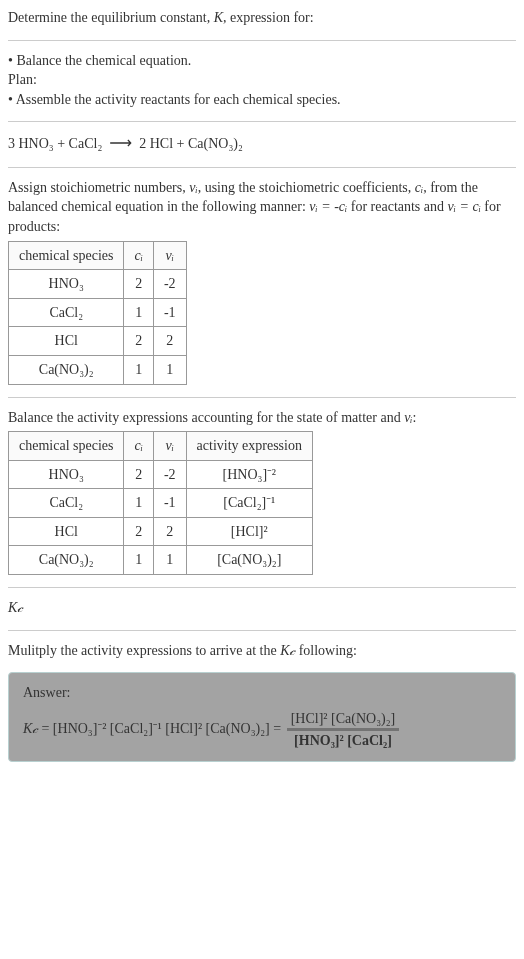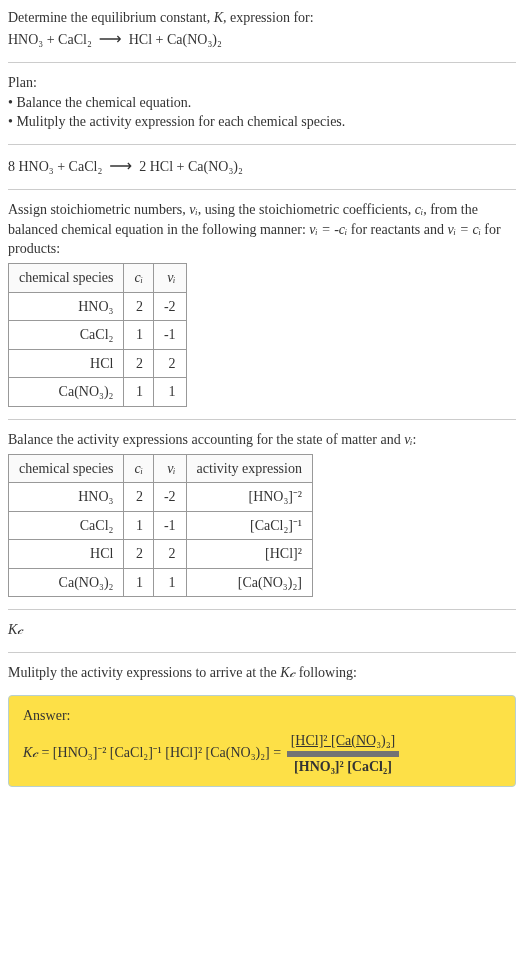--- a/index.html
+++ b/index.html
@@ -23,81 +23,75 @@
   .ital { font-style: italic; }
   .eq { display: inline; }
   .arrow { font-size: 16px; }
   table.data {
     border-collapse: collapse;
     margin-top: 4px;
   }
   table.data th, table.data td {
     border: 1px solid #999;
     padding: 4px 10px;
-    text-align: right;
+    text-align: center;
     font-weight: normal;
   }
   table.data th {
     background: #fafafa;
   }
   .answer-box {
-    background: #fde047;
+    background: #a3a3a3;
     border: 1px solid #b8d0d0;
     border-radius: 4px;
     padding: 10px 14px;
     margin-top: 6px;
   }
   .answer-label {
     margin-bottom: 6px;
   }
   .frac {
     display: inline-block;
     vertical-align: middle;
     text-align: center;
     margin: 0 2px;
   }
   .frac .num {
     display: block;
-    border-bottom: 6px solid #737373;
+    border-bottom: 3px solid #737373;
     padding: 0 4px;
-    text-decoration: underline;
   }
   .frac .den {
     display: block;
     padding: 0 4px;
     font-weight: bold;
   }
   .kc-line {
   }
 </style>
 </head>
 <body>
 
 <div class="section">
   <span>Determine the equilibrium constant, </span><span class="ital">K</span><span>, expression for:</span><br>
-  <span class="eq">
-    <span>HNO₃ + CaCl₂</span>
-    &nbsp;<span class="arrow">⟶</span>&nbsp;
-    <span>HCl + Ca(NO₃)₂</span>
-  </span>
 </div>
 
 <hr class="light">
 
 <div class="section">
+  <div>• Balance the chemical equation.</div>
   <div>Plan:</div>
-  <div>• Balance the chemical equation.</div>
-  <div>• Mulitply the activity expression for each chemical species.</div>
+  <div>• Assemble the activity reactants for each chemical species.</div>
 </div>
 
 <hr class="light">
 
 <div class="section">
   <span class="eq">
-    <span>8 HNO₃ + CaCl₂</span>
+    <span>3 HNO₃ + CaCl₂</span>
     &nbsp;<span class="arrow">⟶</span>&nbsp;
     <span>2 HCl + Ca(NO₃)₂</span>
   </span>
 </div>
 
 <hr class="light">
 
 <div class="section">
   <div>
     <span>Assign stoichiometric numbers, </span><span class="ital">νᵢ</span><span>, using the stoichiometric coefficients, </span><span class="ital">cᵢ</span><span>, from the balanced chemical equation in the following manner: </span><span class="ital">νᵢ = -cᵢ</span><span> for reactants and </span><span class="ital">νᵢ = cᵢ</span><span> for products:</span>

